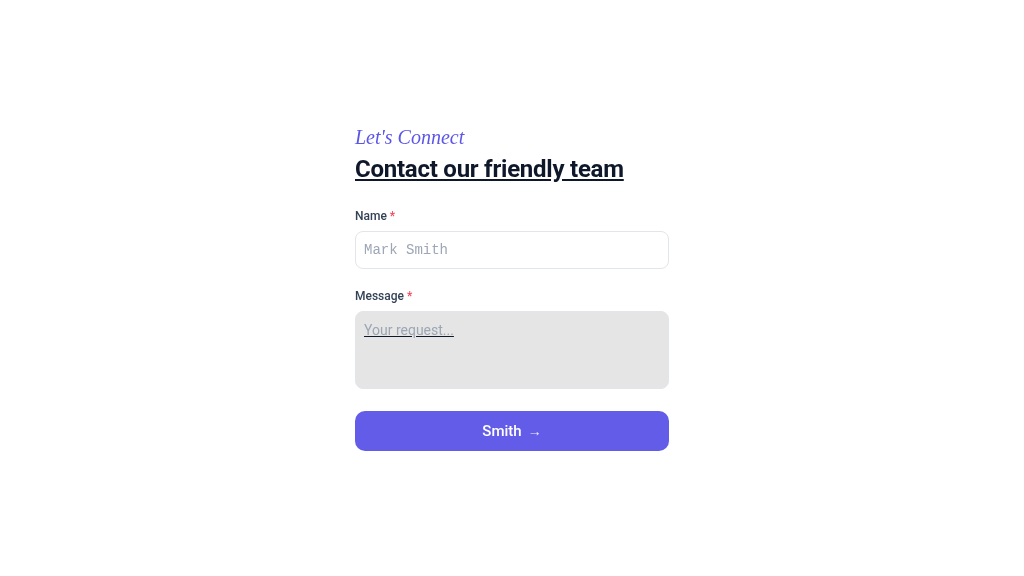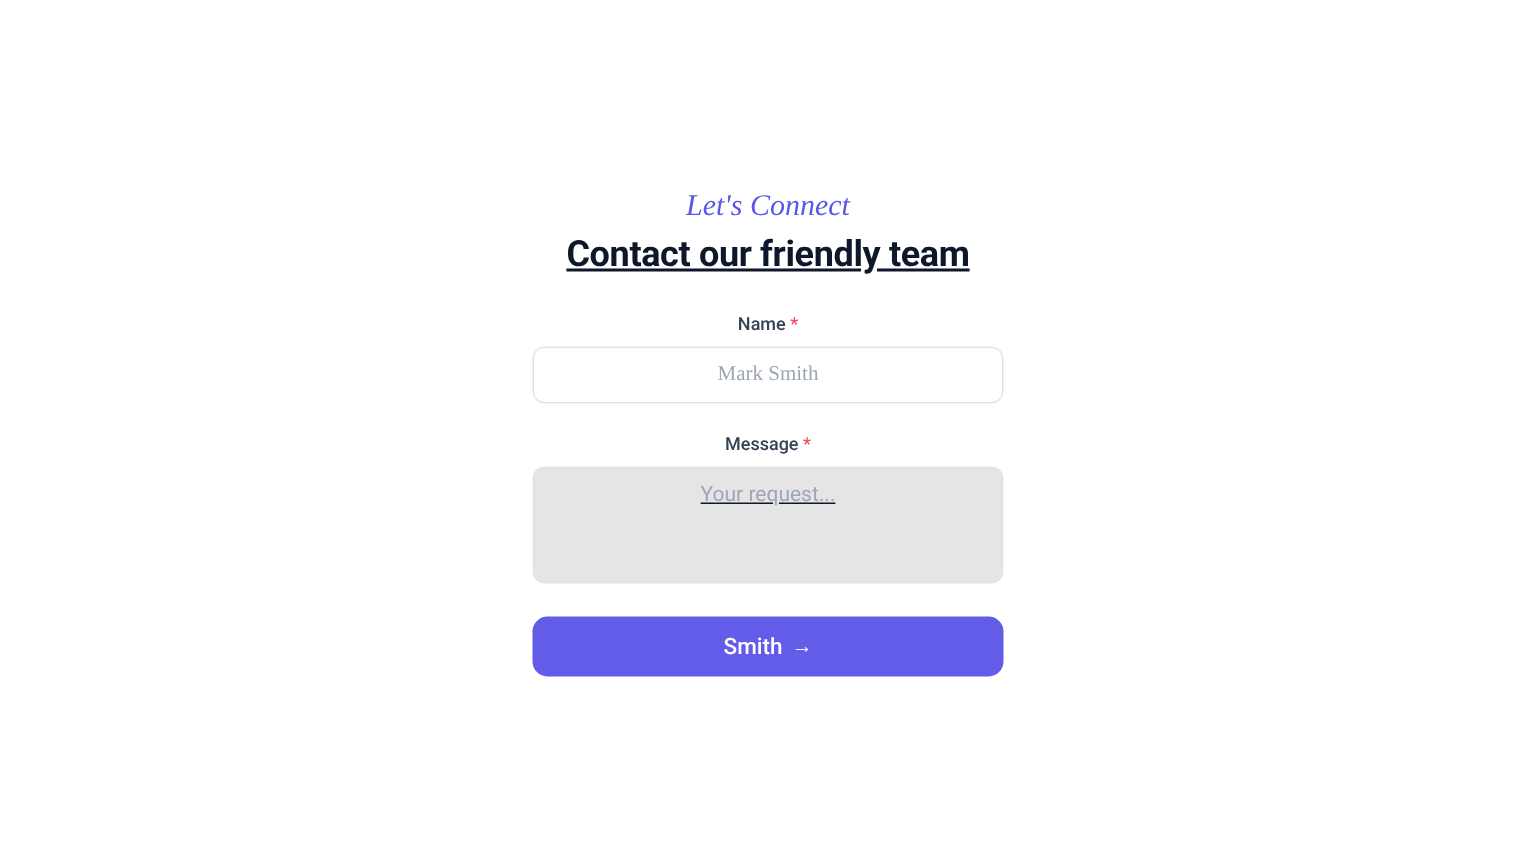--- a/index.html
+++ b/index.html
@@ -1,19 +1,18 @@
 <!DOCTYPE html>
 <html><head>
   <meta charset="utf-8">
   <style>
     * {
       margin: 0;
       padding: 0;
       box-sizing: border-box;
-      text-align: center;
     }
     body {
       font-family: -apple-system, BlinkMacSystemFont, "Segoe UI", Roboto, Helvetica, Arial, sans-serif;
       background: #ffffff;
       width: 1024px;
       height: 576px;
       display: flex;
       align-items: center;
       justify-content: center;
     }
@@ -42,27 +41,27 @@
       font-size: 12px;
       color: #344256;
       margin-bottom: 8px;
       font-weight: 500;
     }
     .required {
       color: #ef4a5e;
     }
     .text-input {
       width: 100%;
-      padding: 10px 18px;
+      padding: 10px 8px;
       font-size: 14px;
       border: 1px solid #e2e6eb;
       border-radius: 8px;
       outline: none;
       color: #0369a1;
-      font-family: Liberation Serif, serif;
+      font-family: Liberation Mono, monospace;
       margin-bottom: 20px;
       background: #fff;
     }
     .text-input::placeholder {
       color: #9ca6b4;
     }
     .textarea-input {
       width: 100%;
       padding: 10px 8px;
       font-size: 14px;

